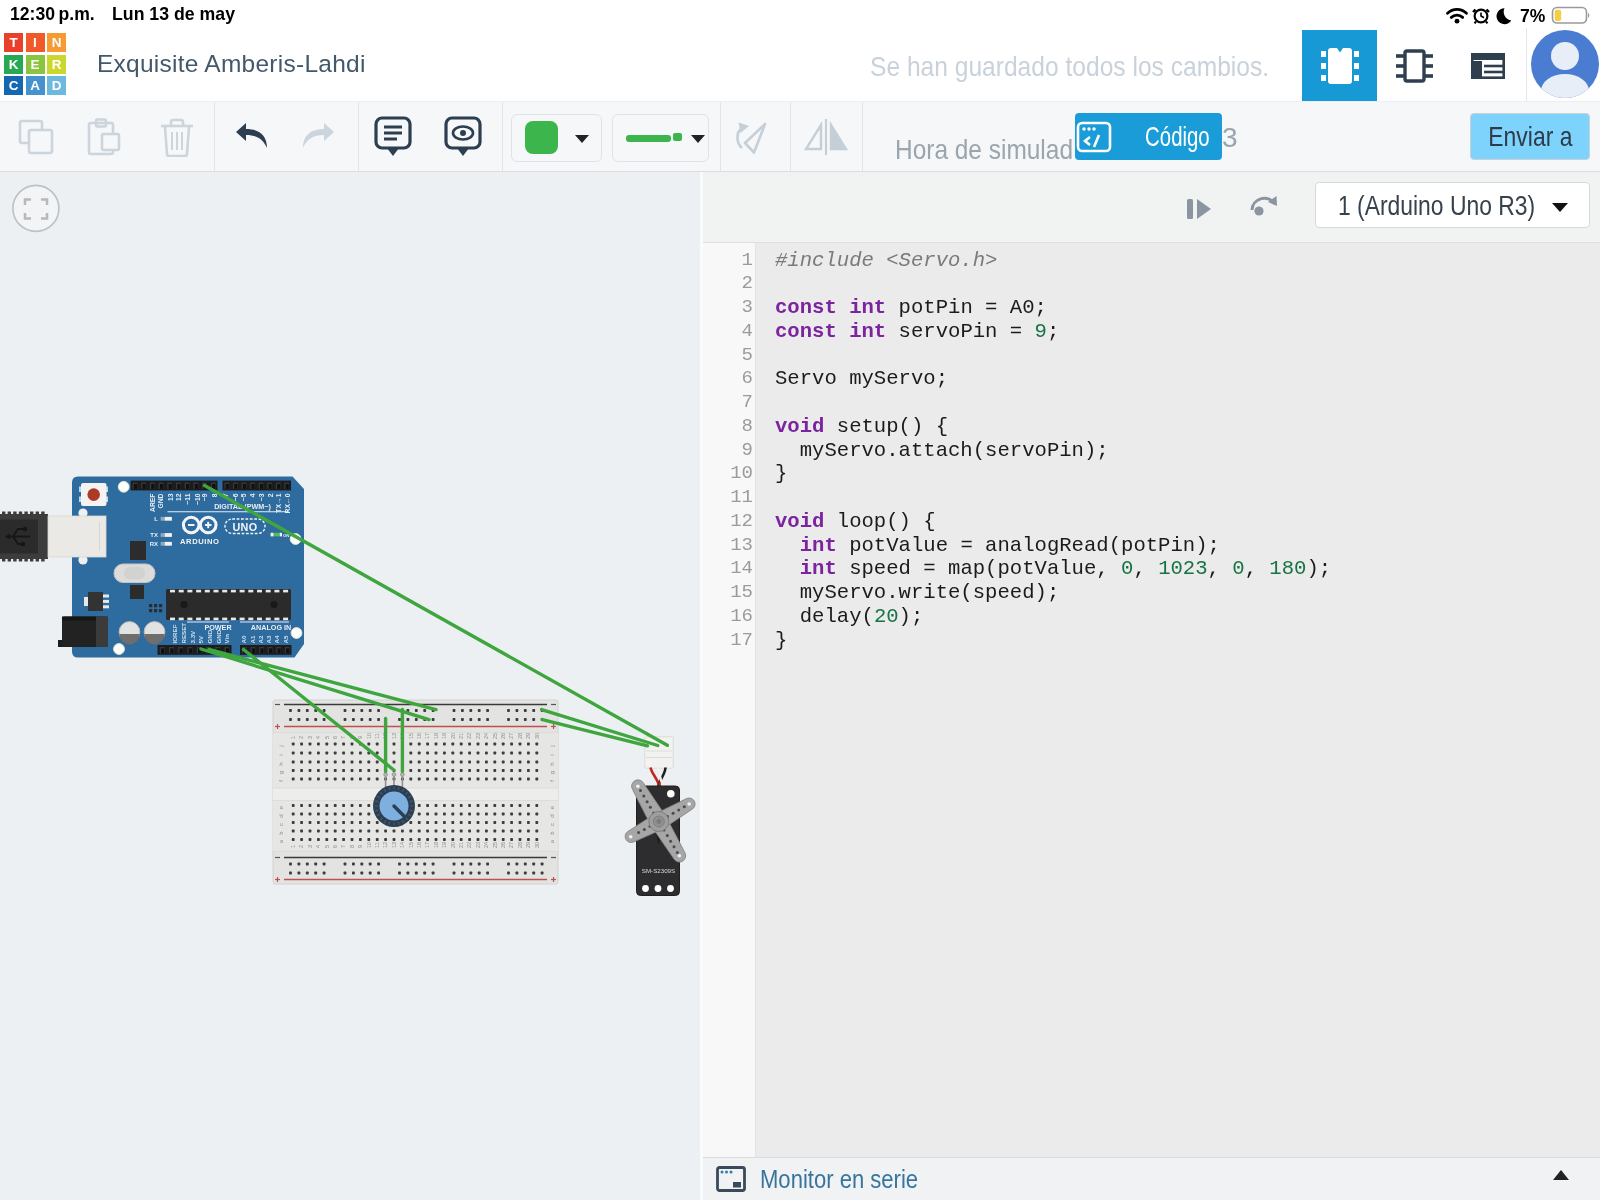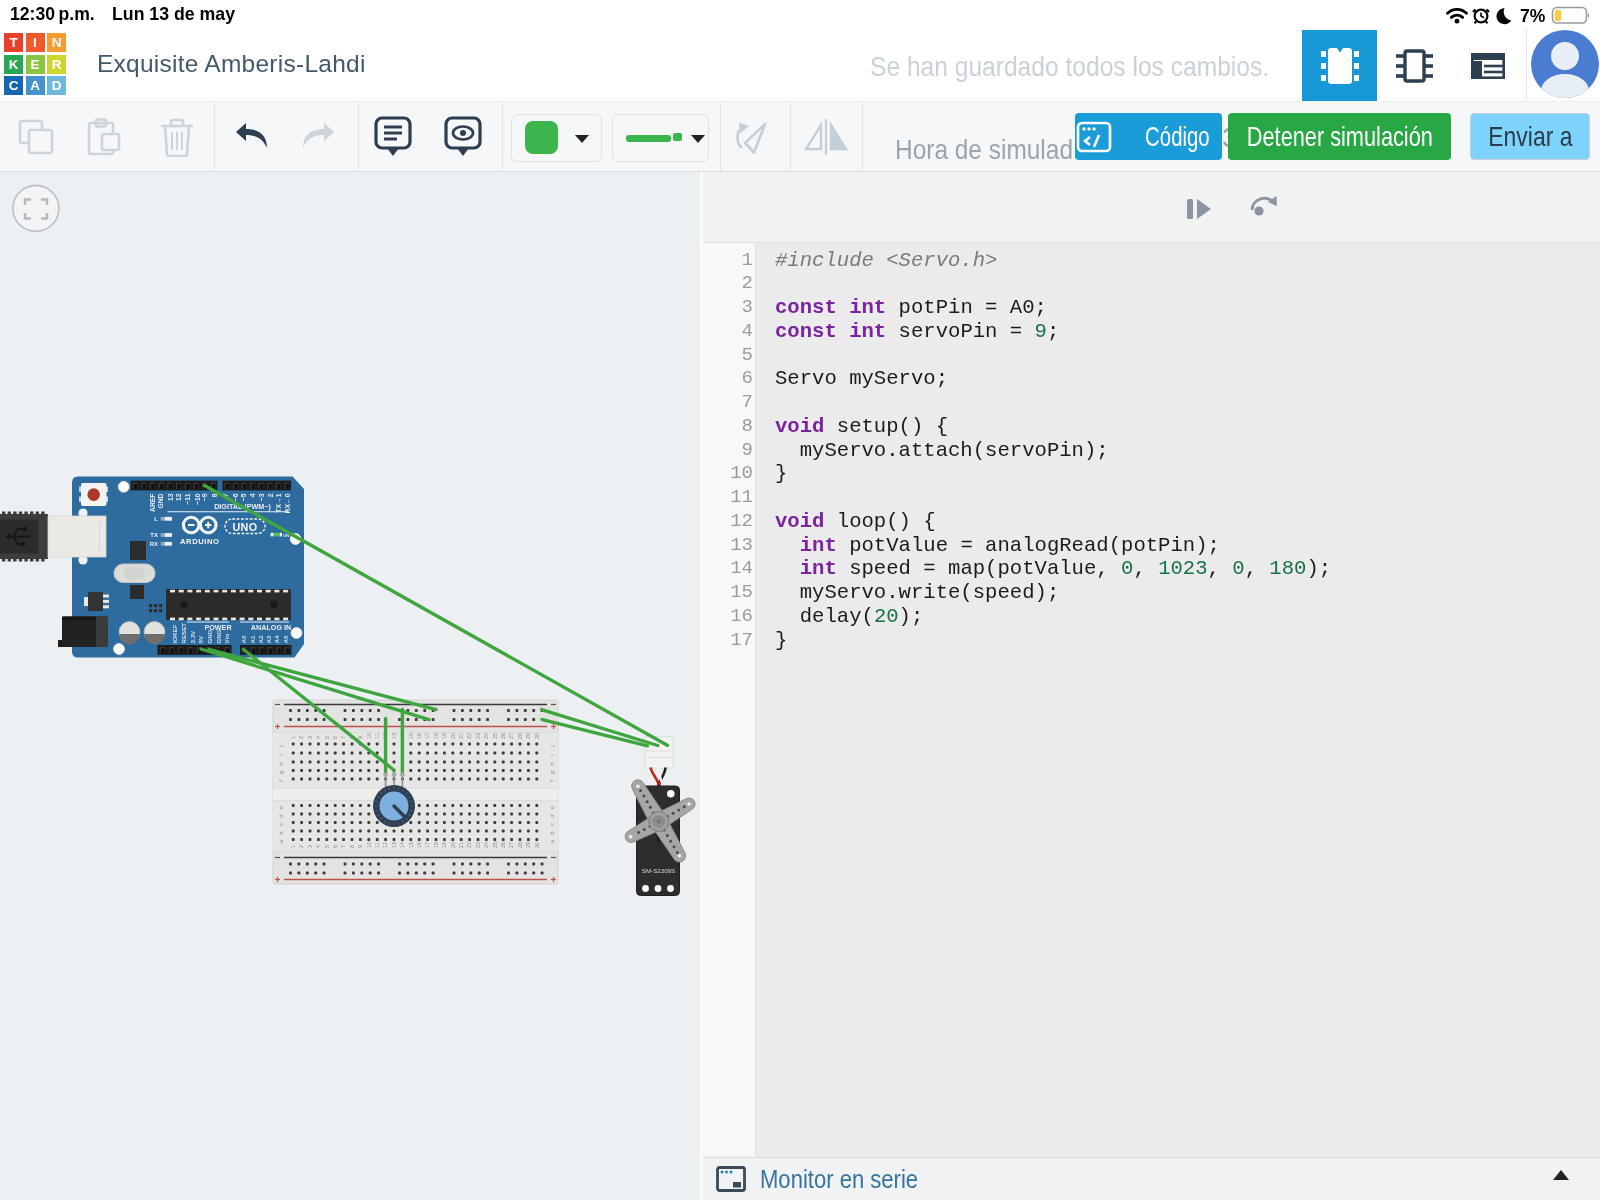--- a/index.html
+++ b/index.html
@@ -214,23 +214,20 @@
     <svg width="36" height="32" viewBox="0 0 36 32">
       <rect x="2" y="2" width="32" height="28" rx="4" stroke="#fff" stroke-width="2.6" fill="none"></rect>
       <circle cx="8" cy="8" r="1.7" fill="#fff"></circle>
         <circle cx="13" cy="8" r="1.7" fill="#fff"></circle>
         <circle cx="18" cy="8" r="1.7" fill="#fff"></circle>
       <path d="M14,16 L9,20 L14,24" stroke="#fff" stroke-width="2.6" fill="none"></path>
       <line x1="23" y1="14" x2="18" y2="26" stroke="#fff" stroke-width="2.6"></line>
     </svg>
     <span class="sxc" style="transform:scaleX(0.728)">Código</span>
   </div>
-  <div id="btn-detener">
-      <span class="sxc" style="transform:scaleX(0.776)">Detener simulación</span>
-    </div>
   <div id="btn-enviar">
       <span class="sxc" style="transform:scaleX(0.818)">Enviar a</span>
     </div>
 </div>
 <div id="canvas">
   <svg width="700" height="1028" viewBox="0 0 700 1028">
     <circle cx="35.9" cy="36.4" r="23" fill="#f2f4f6" stroke="#bcc1c7" stroke-width="1.6"></circle>
     <g stroke="#b4b9bf" stroke-width="2.5" fill="none">
       <path d="M25,33 V27.5 H31"></path>
       <path d="M41,27.5 H47 V33"></path>
@@ -1046,20 +1043,26 @@
   <div id="panelhdr">
     <svg class="abs" style="left:483px;top:25px" width="28" height="24" viewBox="0 0 28 24">
       <rect x="1" y="2" width="6" height="20" rx="1.5" fill="#8a95a1"></rect>
       <path d="M11,2 L25,12 L11,22 Z" fill="#8a95a1"></path>
     </svg>
     <svg class="abs" style="left:546px;top:22px" width="32" height="28" viewBox="0 0 32 28">
       <path d="M3,16 A12.5,12.5 0 0 1 26,10" stroke="#8a95a1" stroke-width="3" fill="none"></path>
       <path d="M27.5,2 L28,12 L19,8 Z" fill="#8a95a1"></path>
       <circle cx="10" cy="17" r="4.6" fill="#8a95a1"></circle>
     </svg>
+    <div id="boardsel">
+      <span>1 (Arduino Uno R3)</span>
+      <svg class="abs" style="left:233px;top:17px" width="22" height="14">
+          <path d="M3,3 L11,12 L19,3 Z" fill="#111"></path>
+        </svg>
+    </div>
   </div>
   <div id="gutter">
       <div id="gutnums">
 <div>1</div>
 <div>2</div>
 <div>3</div>
 <div>4</div>
 <div>5</div>
 <div>6</div>
 <div>7</div>

